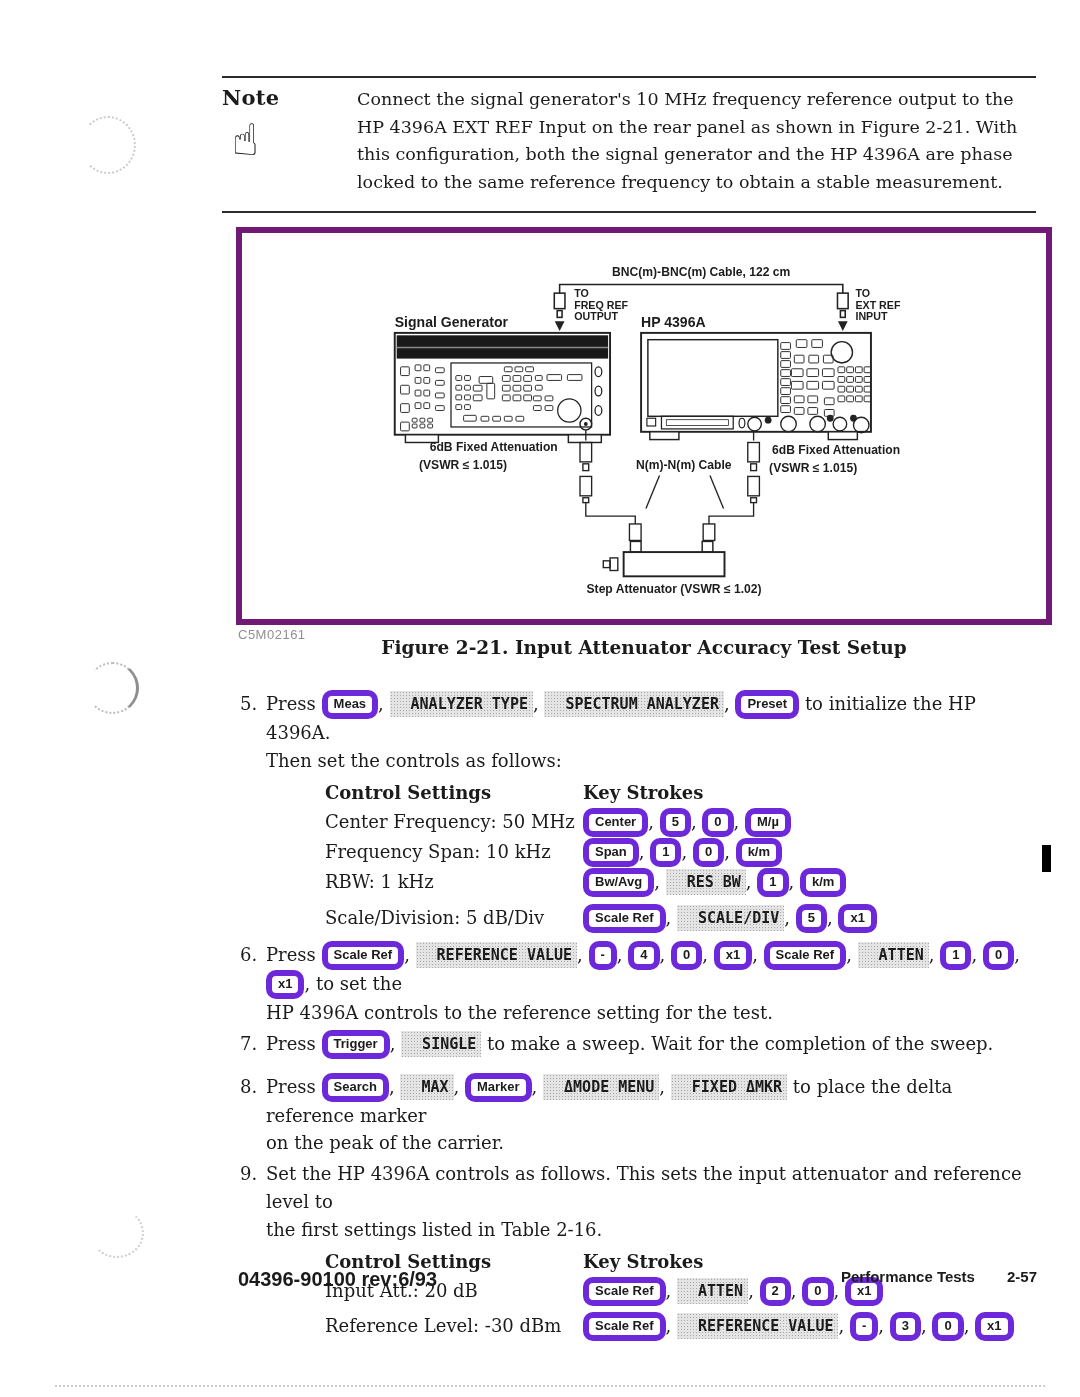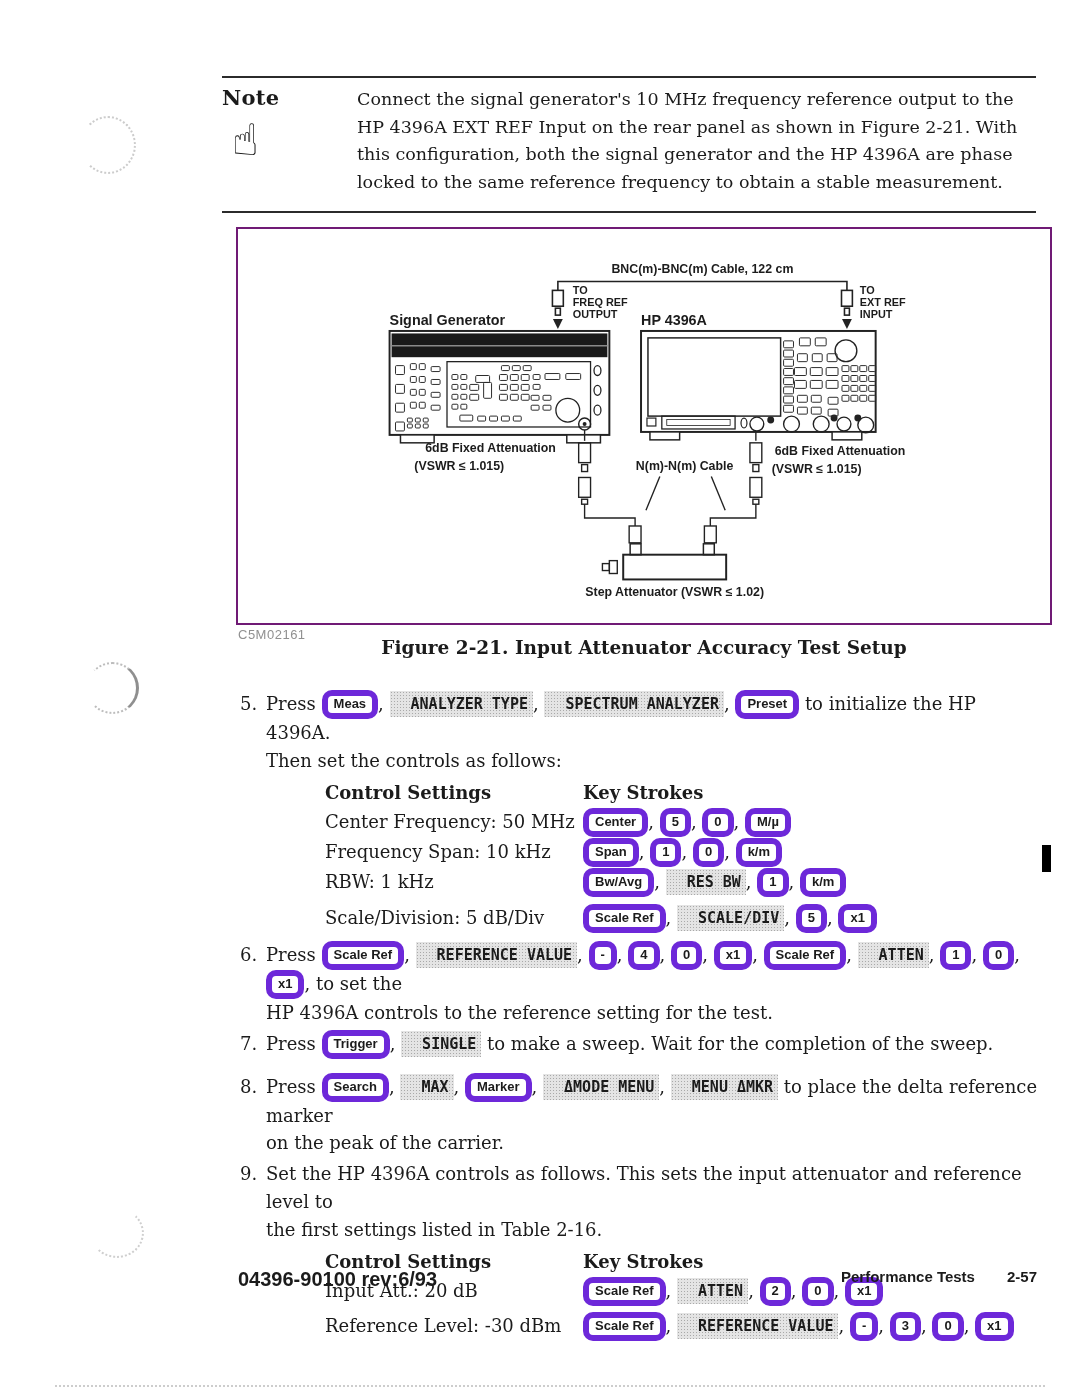--- a/index.html
+++ b/index.html
@@ -10,21 +10,21 @@
   .note{position:absolute;left:222px;top:76px;width:814px;box-sizing:border-box;
         border-top:2px solid #2b2b2b;border-bottom:2px solid #2b2b2b;
         display:flex;padding:7px 0 14px 0;}
   .note-left{width:135px;flex-shrink:0;}
   .note-title{font-size:21px;font-weight:bold;letter-spacing:.3px;}
   .hand{font-family:"DejaVu Sans",sans-serif;font-size:44px;line-height:1;margin:8px 0 0 10px;color:#111;}
   .note-text{flex:1;font-size:17.5px;line-height:1.58;padding-top:1px;}
 
   
   .figure-box{position:absolute;left:236px;top:227px;width:816px;height:398px;
-              border:2px solid #701a75;box-sizing:border-box;}
+              border:6px solid #701a75;box-sizing:border-box;}
   .figure-box svg{display:block;width:100%;height:100%;}
   svg text{font-family:"Liberation Sans",sans-serif;font-weight:bold;fill:#1c1c1c;}
   .artifact-code{position:absolute;left:238px;top:627px;font-family:"Liberation Sans",sans-serif;
                  font-size:13px;color:#909090;letter-spacing:.5px;}
   .caption{position:absolute;left:236px;top:637px;width:816px;text-align:center;
            font-size:18.5px;font-weight:bold;}
 
   
   .content{position:absolute;left:240px;top:690px;width:800px;font-size:18px;line-height:1.55;}
   .step{display:flex;margin-bottom:3px;}
@@ -311,21 +311,21 @@
       <div class="step">
         <div class="step-num">6.</div>
         <div class="step-body">Press <span class="key">Scale Ref</span>, <span class="softkey">REFERENCE VALUE</span>, <span class="key">-</span>, <span class="key">4</span>, <span class="key">0</span>, <span class="key">x1</span>, <span class="key">Scale Ref</span>, <span class="softkey">ATTEN</span>, <span class="key">1</span>, <span class="key">0</span>, <span class="key">x1</span>, to set the<br>HP 4396A controls to the reference setting for the test.</div>
       </div>
       <div class="step" style="margin-bottom: 14px;">
         <div class="step-num">7.</div>
         <div class="step-body">Press <span class="key">Trigger</span>, <span class="softkey">SINGLE</span> to make a sweep. Wait for the completion of the sweep.</div>
       </div>
       <div class="step">
         <div class="step-num">8.</div>
-        <div class="step-body">Press <span class="key">Search</span>, <span class="softkey">MAX</span>, <span class="key">Marker</span>, <span class="softkey">ΔMODE MENU</span>, <span class="softkey">MENU ΔMKR</span> to place the delta reference marker<br>on the peak of the carrier.</div>
+        <div class="step-body">Press <span class="key">Search</span>, <span class="softkey">MAX</span>, <span class="key">Marker</span>, <span class="softkey">ΔMODE MENU</span>, <span class="softkey">FIXED ΔMKR</span> to place the delta reference marker<br>on the peak of the carrier.</div>
       </div>
       <div class="step">
         <div class="step-num">9.</div>
         <div class="step-body">Set the HP 4396A controls as follows. This sets the input attenuator and reference level to<br>the first settings listed in Table 2-16.</div>
       </div>
       <div class="ktable">
         <div class="kt-row kt-header">
           <div class="kt-c1">Control Settings</div>
           <div class="kt-c2">Key Strokes</div>
         </div>

